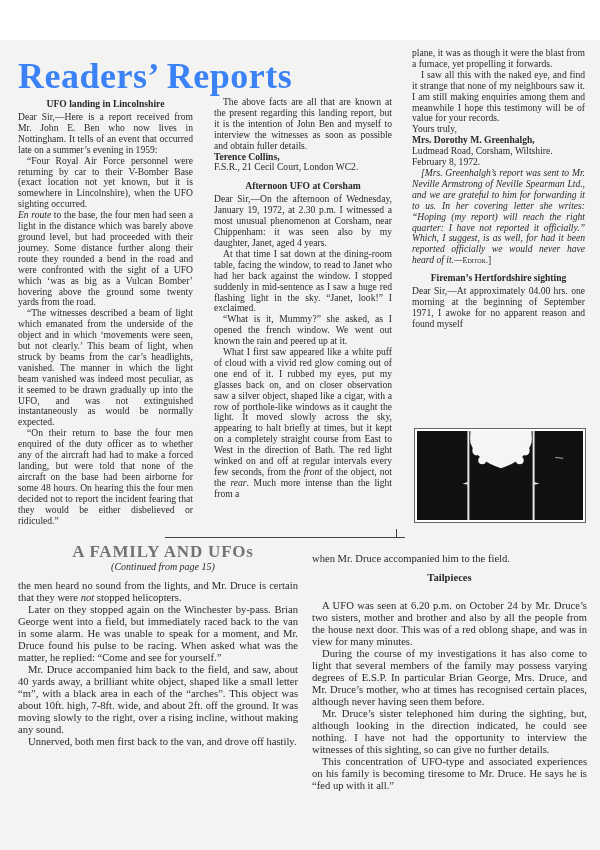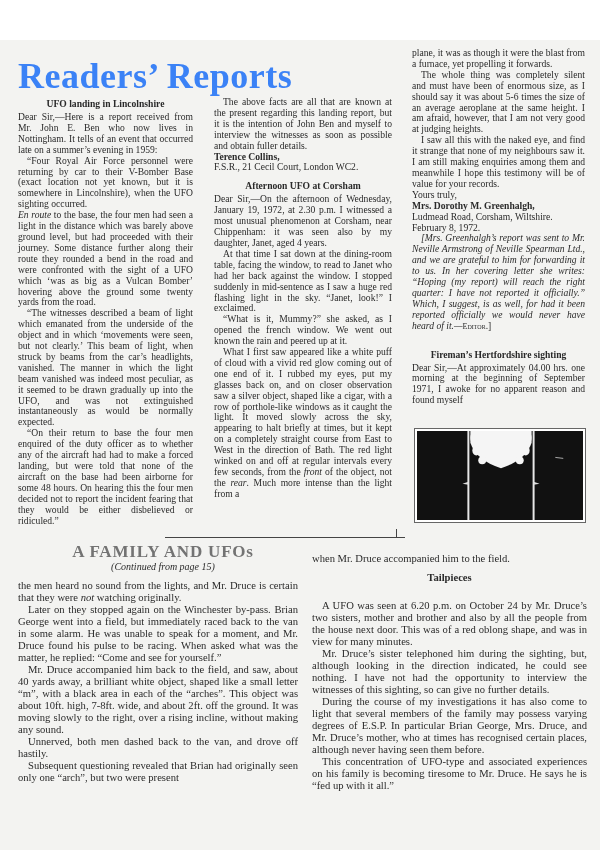--- a/index.html
+++ b/index.html
@@ -82,28 +82,27 @@
   <p class="addr">F.S.R., 21 Cecil Court, London WC2.</p>
   <h3 style="margin-top:7px">Afternoon UFO at Corsham</h3>
   <p class="noind">Dear Sir,—On the afternoon of Wednesday, January 19, 1972, at 2.30 p.m. I witnessed a most unusual phenomenon at Corsham, near Chip­penham: it was seen also by my daughter, Janet, aged 4 years.</p>
   <p>At that time I sat down at the dining-room table, facing the window, to read to Janet who had her back against the window. I stopped suddenly in mid-sentence as I saw a huge red flashing light in the sky. “Janet, look!” I exclaimed.</p>
   <p>“What is it, Mummy?” she asked, as I opened the french window. We went out known the rain and peered up at it.</p>
   <p><span>What I first saw appeared like a white puff of cloud with a vivid red glow coming out of one end of it. I rubbed my eyes, put my glasses back on, and on closer observation saw a silver object, shaped like a cigar, with a row of porthole-like windows as it caught the light. It moved slowly across the sky, appearing to halt briefly at times, but it kept on a completely straight course from East to West in the direction of Bath. The red light winked on and off at regular intervals every few seconds, from the</span> <i>front</i><span> of the object, not the </span><i>rear</i><span>. Much more intense than the light from a</span></p>
 </div>
 
 <div class="col" id="col3">
   <p class="noind">plane, it was as though it were the blast from a furnace, yet propelling it forwards.</p>
-  <p>The whole thing was completely silent and must have been of enormous size, as I should say it was about 5-6 times the size of an average aeroplane at the same height. I am afraid, how­ever, that I am not very good at judging heights.</p>
   <p>I saw all this with the naked eye, and find it strange that none of my neigh­bours saw it. I am still making enquiries among them and meanwhile I hope this testimony will be of value for your records.</p>
   <p class="addr">Yours truly,</p>
   <p class="sig">Mrs. Dorothy M. Greenhalgh,</p>
   <p class="addr">Ludmead Road, Corsham, Wiltshire.</p>
   <p class="addr">February 8, 1972.</p>
   <p class="ed"><span>[Mrs. Greenhalgh’s report was sent to Mr. Neville Armstrong of Neville Spearman Ltd., and we are grateful to him for forwarding it to us. In her covering letter she writes: “Hoping (my report) will reach the right quarter: I have not reported it officially.” Which, I suggest, is as well, for had it been reported officially we would never have heard of it.—</span><span class="sc">Editor</span><span style="font-style:normal">.]</span></p>
-  <h3 style="margin-top:16px">Fireman’s Hertfordshire sighting</h3>
+  <h3 style="margin-top:5px">Fireman’s Hertfordshire sighting</h3>
   <p class="noind">Dear Sir,—At approximately 04.00 hrs. one morning at the beginning of September 1971, I awoke for no apparent reason and found myself</p>
 </div>
 
 <div class="photo">
   <svg viewBox="0 0 168 91" preserveAspectRatio="none">
     <rect x="0" y="0" width="168" height="91" fill="#111"></rect>
     <rect x="51" y="0" width="2" height="91" fill="#e8e8e8"></rect>
     <rect x="117" y="0" width="2" height="91" fill="#e8e8e8"></rect>
     <path d="M54 0 L116 0 L116 12 Q110 30 85 38 Q60 30 54 12 Z" fill="#f5f5f5"></path>
     <ellipse cx="57" cy="7" rx="3" ry="5" fill="#f5f5f5"></ellipse>
@@ -120,27 +119,26 @@
 
 <div class="rule" style="left:165px; top:537px; width:240px;"></div>
 <div class="rule" style="left:396px; top:529px; width:1px; height:8px;"></div>
 
 <div class="family-head">
   <div class="family-title">A FAMILY AND UFOs</div>
   <div class="family-sub">(Continued from page 15)</div>
 </div>
 
 <div class="wide" id="fam-left">
-  <p class="noind"><span>the men heard no sound from the lights, and Mr. Druce is certain that they were </span><i>not</i><span> watching originally.</span></p>
+  <p class="noind"><span>the men heard no sound from the lights, and Mr. Druce is certain that they were </span><i>not</i><span> stopped helicopters.</span></p>
   <p>Later on they stopped again on the Winchester by-pass. Brian George went into a field, but immediately raced back to the van in some alarm. He was unable to speak for a moment, and Mr. Druce found his pulse to be racing. When asked what was the matter, he replied: “Come and see for yourself.”</p>
   <p>Mr. Druce accompanied him back to the field, and saw, about 40 yards away, a brilliant white object, shaped like a small letter “m”, with a black area in each of the “arches”. This object was about 10ft. high, 7-8ft. wide, and about 2ft. off the ground. It was moving slowly to the right, over a rising incline, without making any sound.</p>
-  <p>Unnerved, both men dashed back to the van, and drove off hastily.</p>
-  <p>Subsequent questioning revealed that Brian had originally seen only one “arch”, but two were present</p>
+  <p>Unnerved, both men first back to the van, and drove off hastily.</p>
 </div>
 
 <div class="wide" id="fam-right">
   <p class="noind">when Mr. Druce accompanied him to the field.</p>
   <h3>Tailpieces</h3>
   <p>A UFO was seen at 6.20 p.m. on October 24 by Mr. Druce’s two sisters, mother and brother and also by all the people from the house next door. This was of a red oblong shape, and was in view for many minutes.</p>
+  <p>During the course of my investigations it has also come to light that several members of the family may possess varying degrees of E.S.P. In particular Brian George, Mrs. Druce, and Mr. Druce’s mother, who at times has recognised certain places, although never having seen them before.</p>
   <p>Mr. Druce’s sister telephoned him during the sighting, but, although looking in the direction indicated, he could see nothing. I have not had the opportunity to interview the witnesses of this sighting, so can give no further details.</p>
-  <p>During the course of my investigations it has also come to light that several members of the family may possess varying degrees of E.S.P. In particular Brian George, Mrs. Druce, and Mr. Druce’s mother, who at times has recognised certain places, although never having seen them before.</p>
   <p>This concentration of UFO-type and associated experiences on his family is becoming tiresome to Mr. Druce. He says he is “fed up with it all.”</p>
 </div>
 
 </body></html>

